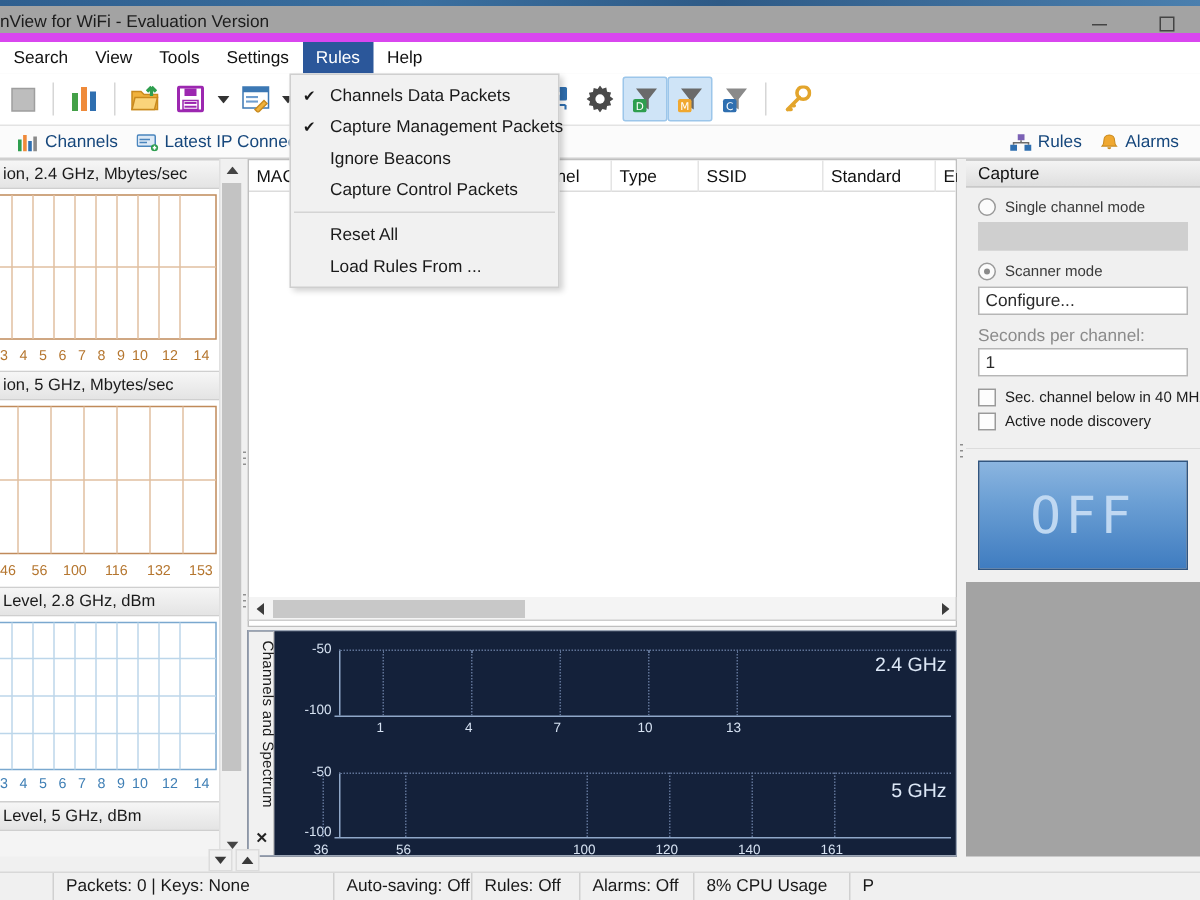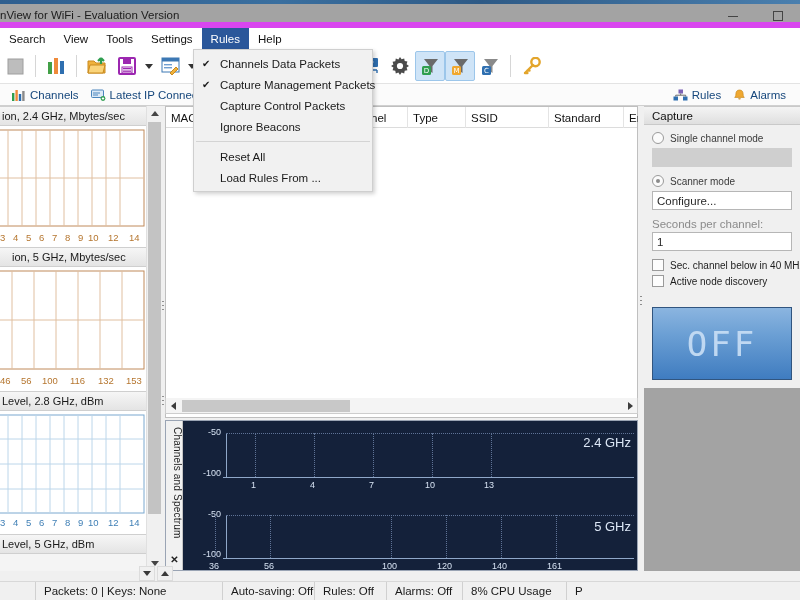--- a/index.html
+++ b/index.html
@@ -522,21 +522,21 @@
           <span style="left:52px">7</span>
           <span style="left:65px">8</span>
         <span style="left:78px">9</span>
           <span style="left:88px">10</span>
           <span style="left:108px">12</span>
         <span style="left:129px">14</span>
       </div>
     </div>
 
     <div class="panel-head">
-      <span style="padding-left:12px">ion, 5 GHz, Mbytes/sec</span>
+      <span style="padding-left:2px">ion, 5 GHz, Mbytes/sec</span>
     </div>
     <div class="mini-chart" style="height:124px">
       <svg width="146" height="108" style="position:absolute;left:0;top:2px">
         <rect x="-4" y="2" width="148" height="98" fill="#ffffff" stroke="#c08a5a"></rect>
         <g stroke="#e0bfa0" stroke-width="1">
           <line x1="12" y1="2" x2="12" y2="100"></line>
             <line x1="34" y1="2" x2="34" y2="100"></line>
           <line x1="56" y1="2" x2="56" y2="100"></line>
             <line x1="78" y1="2" x2="78" y2="100"></line>
           <line x1="100" y1="2" x2="100" y2="100"></line>
@@ -750,24 +750,24 @@
   <div class="dropdown">
     <div class="dd-item">
       <span class="dd-check">✔</span>
       <span>Channels Data Packets</span>
     </div>
     <div class="dd-item">
       <span class="dd-check">✔</span>
       <span>Capture Management Packets</span>
     </div>
     <div class="dd-item">
+      <span>Ignore Beacons</span>
+    </div>
+    <div class="dd-item">
       <span>Capture Control Packets</span>
-    </div>
-    <div class="dd-item">
-      <span>Ignore Beacons</span>
     </div>
     <div class="dd-sep"></div>
     <div class="dd-item">
       <span>Reset All</span>
     </div>
     <div class="dd-item">
       <span>Load Rules From ...</span>
     </div>
   </div>
 

